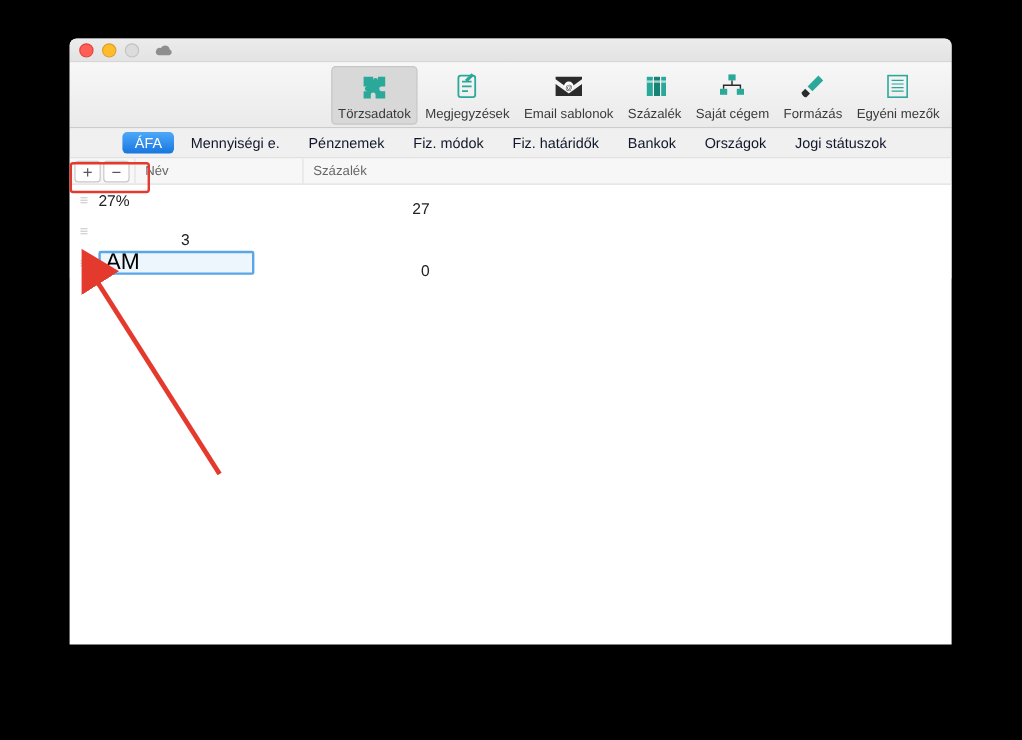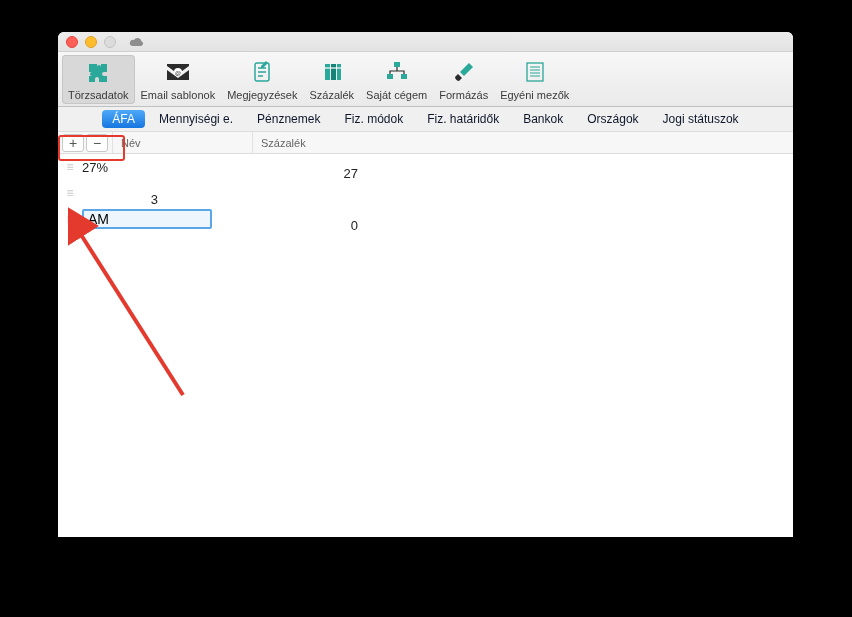--- a/index.html
+++ b/index.html
@@ -44,20 +44,21 @@
       font-size: 14px;
       line-height: 12px;
     }
     .toolbar {
       height: 55px;
       background: linear-gradient(#f7f7f7, #eaeaea);
       border-bottom: 1px solid #c0c0c0;
       display: flex;
       align-items: flex-end;
       padding: 2px 4px 2px 4px;
+      justify-content: flex-end;
     }
     .tb-item {
       display: flex;
       flex-direction: column;
       align-items: center;
       justify-content: flex-end;
       padding: 2px 6px 3px 6px;
       cursor: default;
       gap: 2px;
     }
@@ -161,21 +162,21 @@
       text-align: right;
       font-size: 13px;
       color: #222;
       margin-top: 12px;
     }
     .inline-input {
       width: 130px;
       height: 20px;
       border: 2px solid #5aa6e6;
       border-radius: 2px;
-      font-size: 14px;
+      font-size: 19px;
       padding: 0 4px;
       background: #eef6fd;
       outline: none;
     }
     
     .anno-box {
       position: absolute;
       left: 58px;
       top: 135px;
       width: 67px;
@@ -214,36 +215,36 @@
       <span class="tb-icon">
         <svg width="30" height="28" viewBox="0 0 30 28">
             <path fill="#2aa89a" d="M6 6h8v3a2 2 0 1 1 4 0V6h6v8h-3a2 2 0 1 0 0 4h3v6h-8v-3a2 2 0 1 0-4 0v3H6v-6h3a2 2 0 1 1 0-4H6z"></path>
           </svg>
       </span>
       <span class="tb-label">Törzsadatok</span>
     </div>
     <div class="tb-item">
       <span class="tb-icon">
         <svg width="30" height="28" viewBox="0 0 30 28">
+            <rect x="8" y="5" width="14" height="18" rx="2" fill="none" stroke="#2aa89a" stroke-width="1.5"></rect>
+            <path d="M11 10h8M11 14h8M11 18h5" stroke="#2aa89a" stroke-width="1.5"></path>
+            <path d="M19 3l2 2-5 5h-2v-2z" fill="#2aa89a"></path>
+          </svg>
+      </span>
+      <span class="tb-label">Megjegyzések</span>
+    </div>
+    <div class="tb-item">
+      <span class="tb-icon">
+        <svg width="30" height="28" viewBox="0 0 30 28">
             <path fill="#2b2b2b" d="M4 8l11 8 11-8v-2H4zm0 4v10h22V12l-11 8z"></path>
             <circle cx="15" cy="14" r="4" fill="#fff"></circle>
             <text x="15" y="17" text-anchor="middle" font-size="6" fill="#2b2b2b">@</text>
           </svg>
       </span>
       <span class="tb-label">Email sablonok</span>
-    </div>
-    <div class="tb-item">
-      <span class="tb-icon">
-        <svg width="30" height="28" viewBox="0 0 30 28">
-            <rect x="8" y="5" width="14" height="18" rx="2" fill="none" stroke="#2aa89a" stroke-width="1.5"></rect>
-            <path d="M11 10h8M11 14h8M11 18h5" stroke="#2aa89a" stroke-width="1.5"></path>
-            <path d="M19 3l2 2-5 5h-2v-2z" fill="#2aa89a"></path>
-          </svg>
-      </span>
-      <span class="tb-label">Megjegyzések</span>
     </div>
     <div class="tb-item">
       <span class="tb-icon">
         <svg width="30" height="28" viewBox="0 0 30 28">
             <rect x="8" y="6" width="5" height="16" fill="#2aa89a"></rect>
             <rect x="14" y="6" width="5" height="16" fill="#178276"></rect>
             <rect x="20" y="6" width="4" height="16" fill="#2aa89a"></rect>
             <rect x="8" y="9" width="16" height="2" fill="#fff" opacity="0.6"></rect>
           </svg>
       </span>

